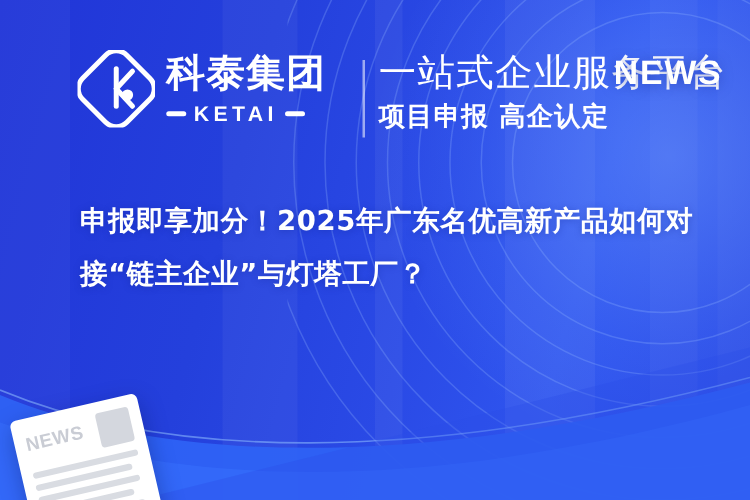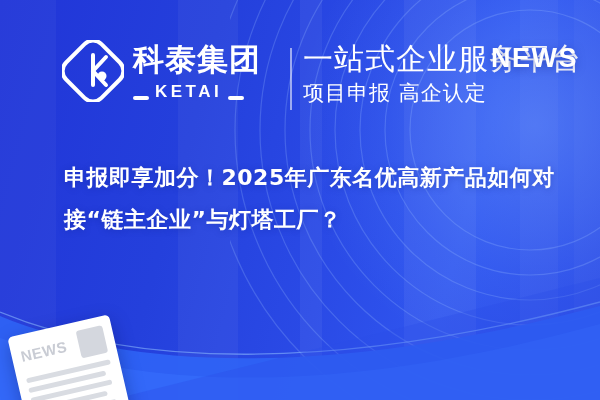--- a/index.html
+++ b/index.html
@@ -52,21 +52,21 @@
     color:#ffffff;
     font-size:31px;font-weight:700;
     letter-spacing:1px;
     line-height:34px;
     white-space:nowrap;
     font-family:"DejaVu Sans","Liberation Sans",sans-serif;
   }
   .logo-en-row{
     position:absolute;left:133px;top:44px;
     width:148px;height:18px;
-    display:flex;align-items:flex-end;gap:6px;
+    display:flex;align-items:center;gap:6px;
   }
   .logo-dash{height:4px;background:#fff;border-radius:2px;flex:0 0 16px;}
   .logo-en{
     color:#fff;font-size:17px;font-weight:700;letter-spacing:3.5px;
     line-height:17px;white-space:nowrap;
     font-family:"Liberation Sans",sans-serif;
   }
 
   .divider{
     position:absolute;left:290px;top:10px;
@@ -78,21 +78,21 @@
     position:absolute;left:303px;top:4px;
     color:#ffffff;
     font-size:30px;font-weight:400;
     letter-spacing:1px;line-height:34px;
     white-space:nowrap;
     font-family:"DejaVu Sans","Liberation Sans",sans-serif;
   }
   .slogan-sub{
     position:absolute;left:303px;top:42px;
     color:#ffffff;
-    font-size:21px;font-weight:400;
+    font-size:21px;font-weight:700;
     letter-spacing:1px;line-height:26px;
     white-space:nowrap;
     font-family:"DejaVu Sans","Liberation Sans",sans-serif;
   }
 
   .news-badge{
     position:absolute;right:22px;top:5px;
     color:#ffffff;
     font-size:27px;font-weight:700;
     letter-spacing:1.5px;

